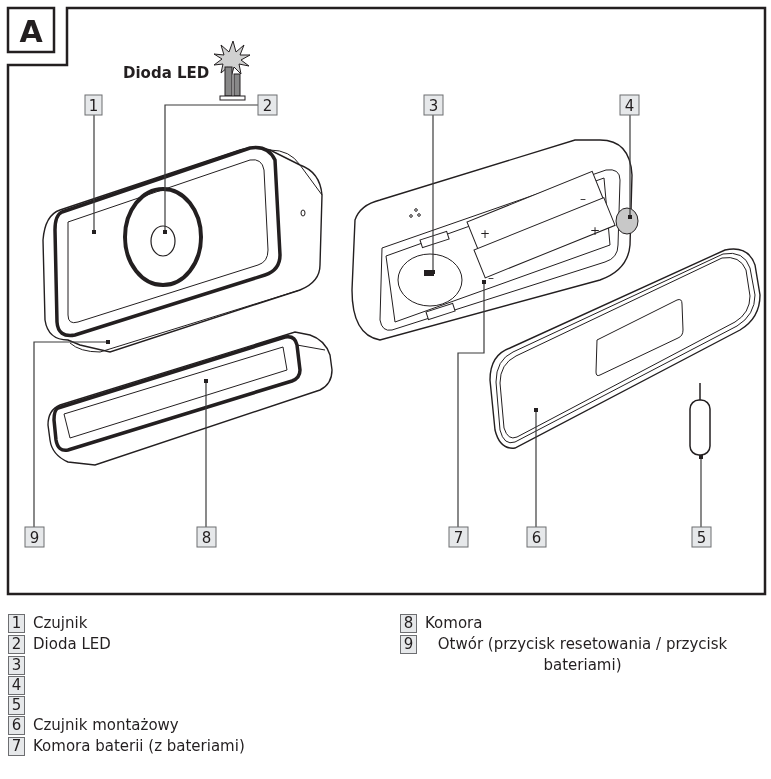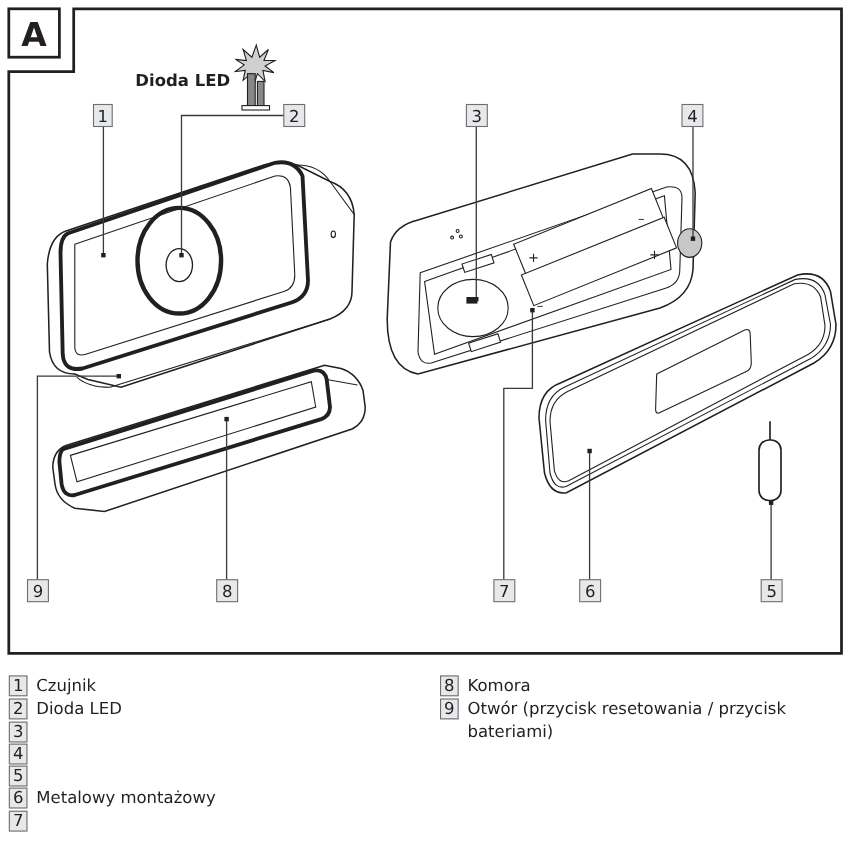--- a/index.html
+++ b/index.html
@@ -7,21 +7,21 @@
   #figure { position:absolute; left:0; top:0; width:771px; height:600px; }
   .numbox { fill:#e6e8ea; stroke:#6d6e71; stroke-width:1; }
   .numtxt { font-family:"DejaVu Sans", sans-serif; font-size:15px; fill:#231f20; text-anchor:middle; }
   .lead { stroke:#3b3b3b; stroke-width:1.2; fill:none; }
   .dev { stroke:#231f20; fill:#ffffff; stroke-width:1.4; }
   .devthin { stroke:#231f20; fill:none; stroke-width:1; }
   .devthick { stroke:#231f20; fill:none; stroke-width:3.5; }
   .legend { position:absolute; font-size:15px; line-height:21px; }
   .legend .row { display:flex; align-items:flex-start; }
   .legend .num { display:inline-block; width:15px; height:17px; border:1px solid #6d6e71; background:#e6e8ea; text-align:center; line-height:17px; font-size:15px; margin-right:8px; margin-top:1px; flex:none; }
-  .legend .txt { white-space:normal; }
+  .legend .txt { white-space:normal;text-align:center; }
   #legend-left { left:8px; top:613px; width:370px; }
   #legend-right { left:400px; top:613px; width:340px; }
 </style>
 </head>
 <body>
 
 <svg id="figure" viewBox="0 0 771 600" xmlns="http://www.w3.org/2000/svg">
 
   <path d="M8,65 L67,65 L67,8 L765,8 L765,594 L8,594 Z" fill="none" stroke="#231f20" stroke-width="2.5"></path>
 
@@ -158,24 +158,25 @@
       <span class="num">3</span>
     </div>
   <div class="row">
       <span class="num">4</span>
     </div>
   <div class="row">
       <span class="num">5</span>
     </div>
   <div class="row">
       <span class="num">6</span>
-      <span class="txt">Metalowy montażowy</span>
+      <span class="txt">Czujnik montażowy</span>
     </div>
   <div class="row">
       <span class="num">7</span>
+      <span class="txt">Komora baterii (z bateriami)</span>
     </div>
 </div>
 
 <div id="legend-right" class="legend">
   <div class="row">
       <span class="num">8</span>
       <span class="txt">Komora</span>
     </div>
   <div class="row">
       <span class="num">9</span>

